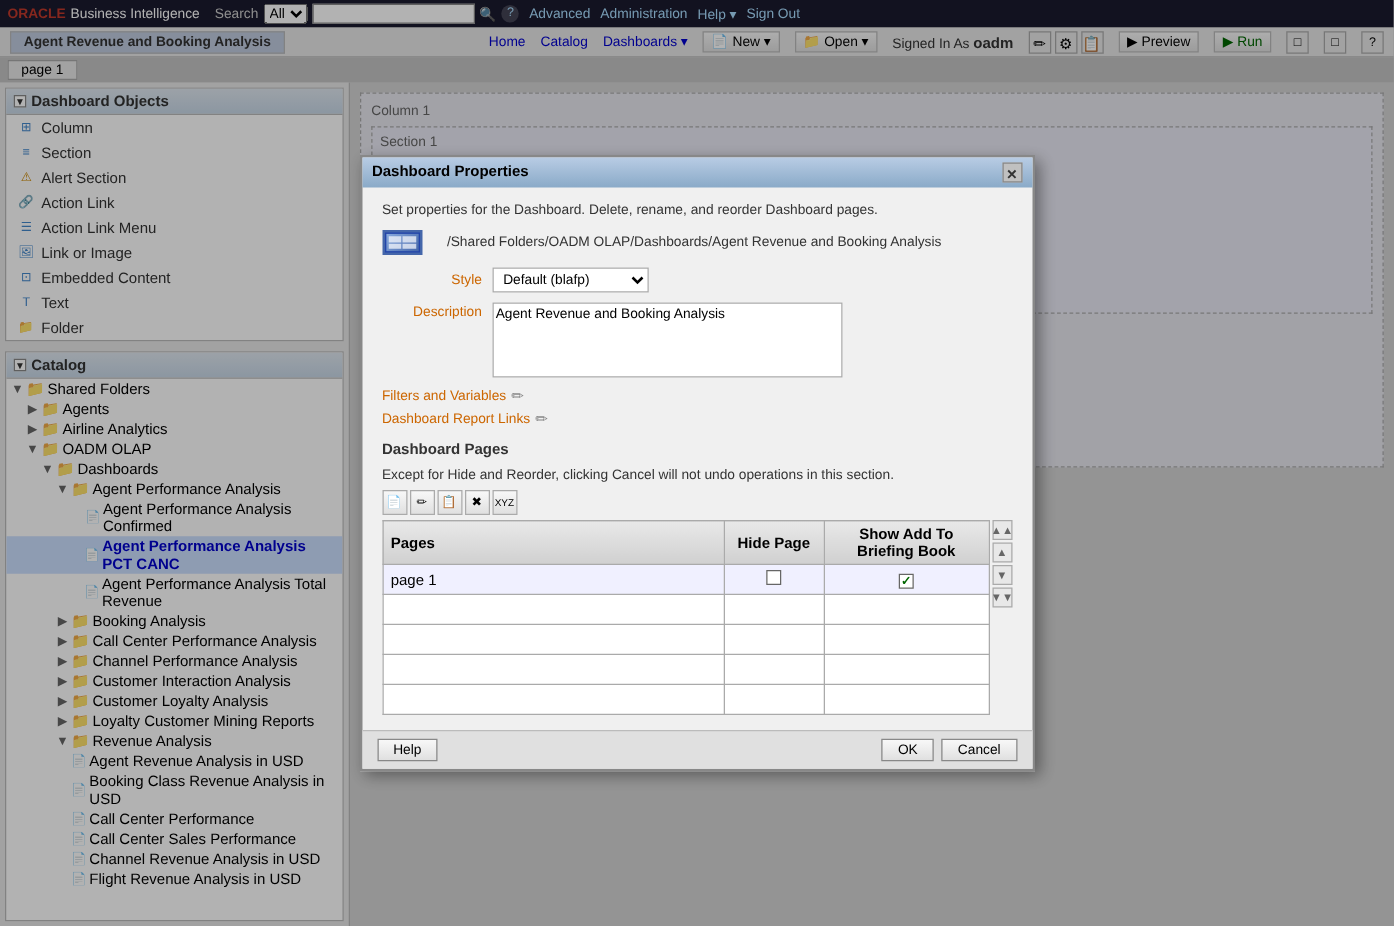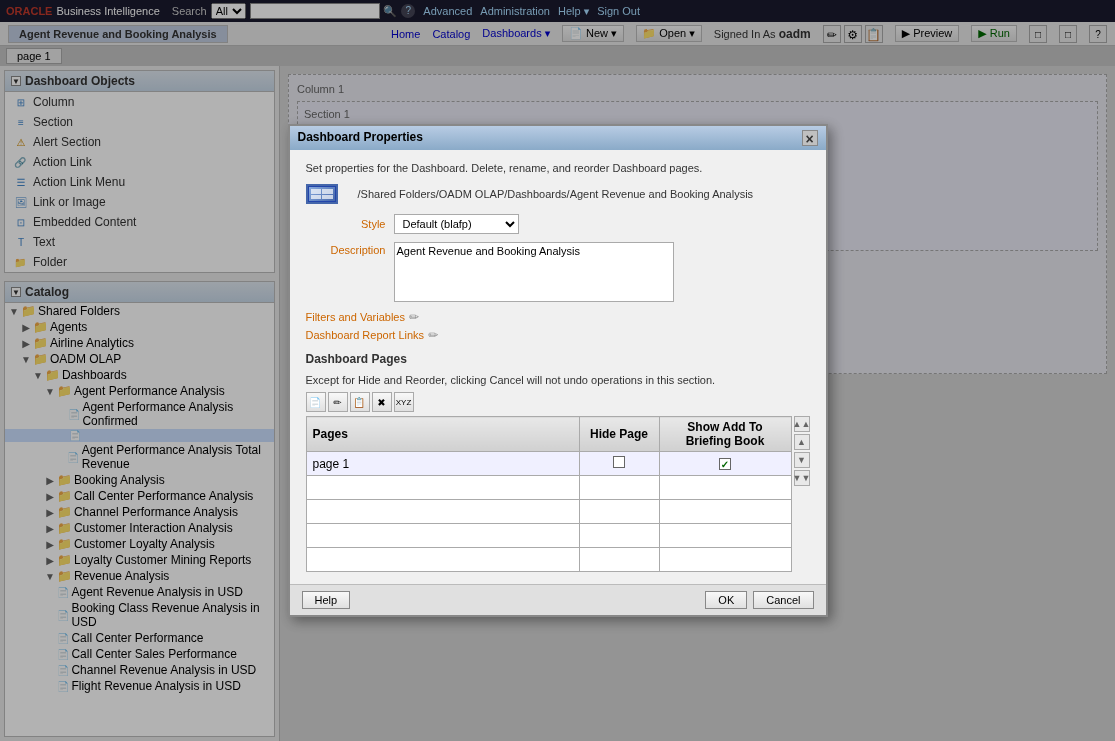--- a/index.html
+++ b/index.html
@@ -219,20 +219,21 @@
         <span>Agent Performance Analysis</span>
       </div>
       <div class="tree-item" style="padding-left:52px;">
         <span class="expand-icon"> </span>
         <span class="file-icon">📄</span>
         <span>Agent Performance Analysis Confirmed</span>
       </div>
       <div class="tree-item" style="padding-left:52px;background:#cce0ff;">
         <span class="expand-icon"> </span>
         <span class="file-icon">📄</span>
+        <span style="font-weight:bold;color:#0000cc;">Agent Performance Analysis PCT CANC</span>
       </div>
       <div class="tree-item" style="padding-left:52px;">
         <span class="expand-icon"> </span>
         <span class="file-icon">📄</span>
         <span>Agent Performance Analysis Total Revenue</span>
       </div>
       <div class="tree-item indent3">
         <span class="expand-icon">▶</span>
         <span class="folder-icon">📁</span>
         <span>Booking Analysis</span>

